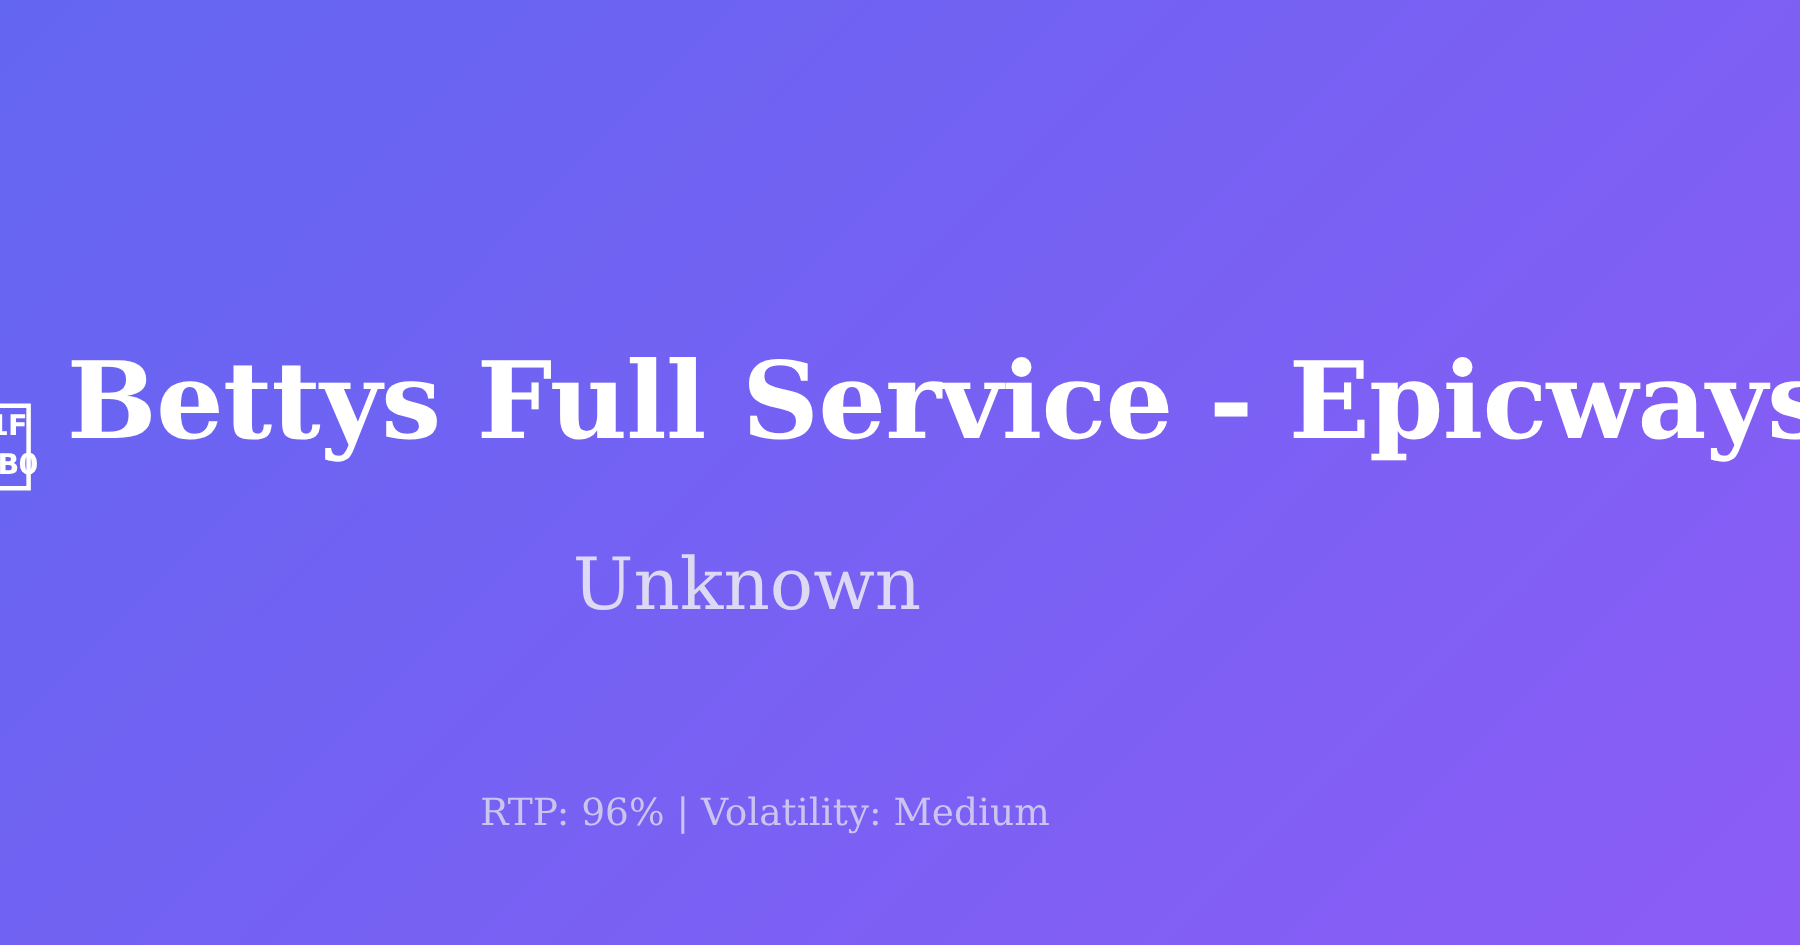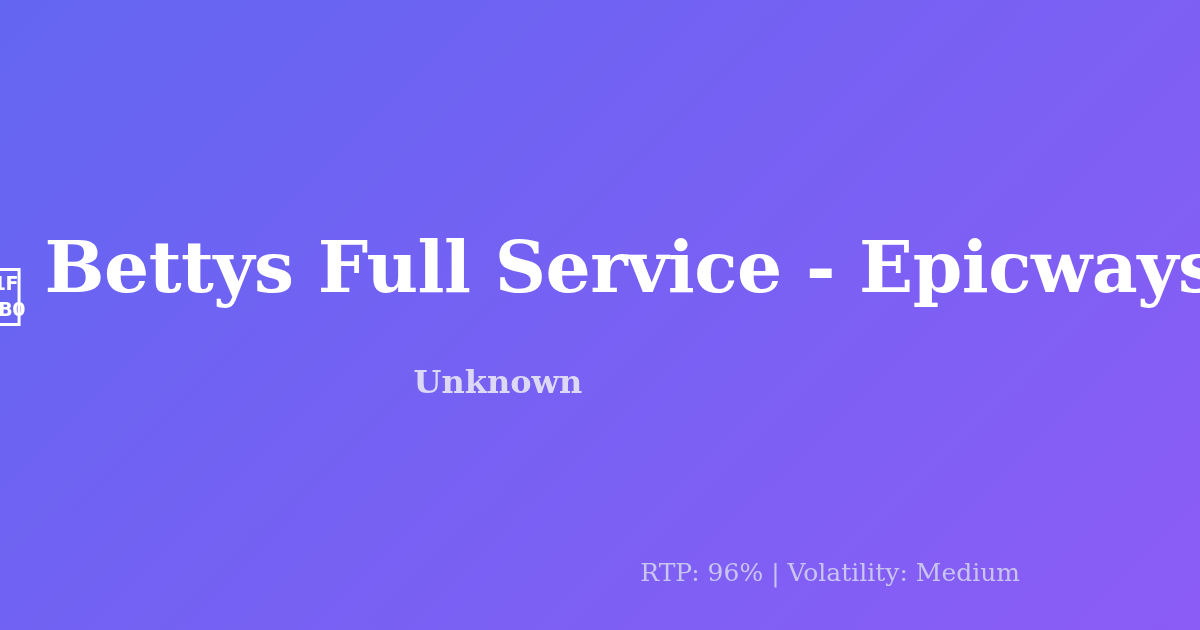--- a/index.html
+++ b/index.html
@@ -81,40 +81,39 @@
   }
 
   
   .subtitle {
     position: absolute;
     top: 366px;
     left: 0;
     width: 996px;
     text-align: center;
     font-family: "DejaVu Serif", "Liberation Serif", serif;
-    font-weight: 700;
-    font-size: 32px;
+    font-weight: 400;
+    font-size: 48px;
     line-height: 1;
     color: #ddd9f5;
   }
 
   
   .meta {
     position: absolute;
     top: 529px;
     left: 0;
     width: 1020px;
-    text-align: right;
+    text-align: center;
     font-family: "DejaVu Serif", "Liberation Serif", serif;
     font-weight: 400;
     font-size: 25px;
     line-height: 1;
     color: #c9c5ee;
     white-space: nowrap;
-    margin-top: 31px;
   }
 </style>
 </head>
 <body>
 
 <div class="og-card">
 
   <div class="title-row">
     <span class="title-emoji">
       <span class="tofu">

